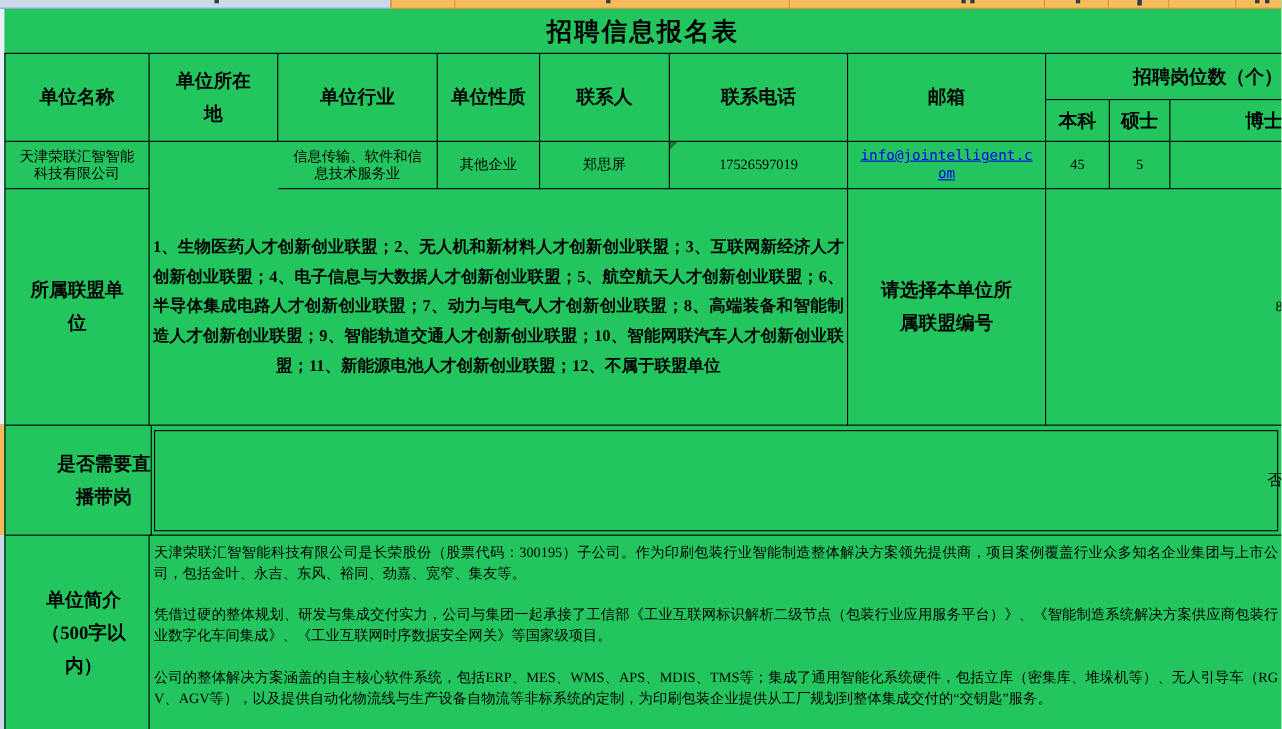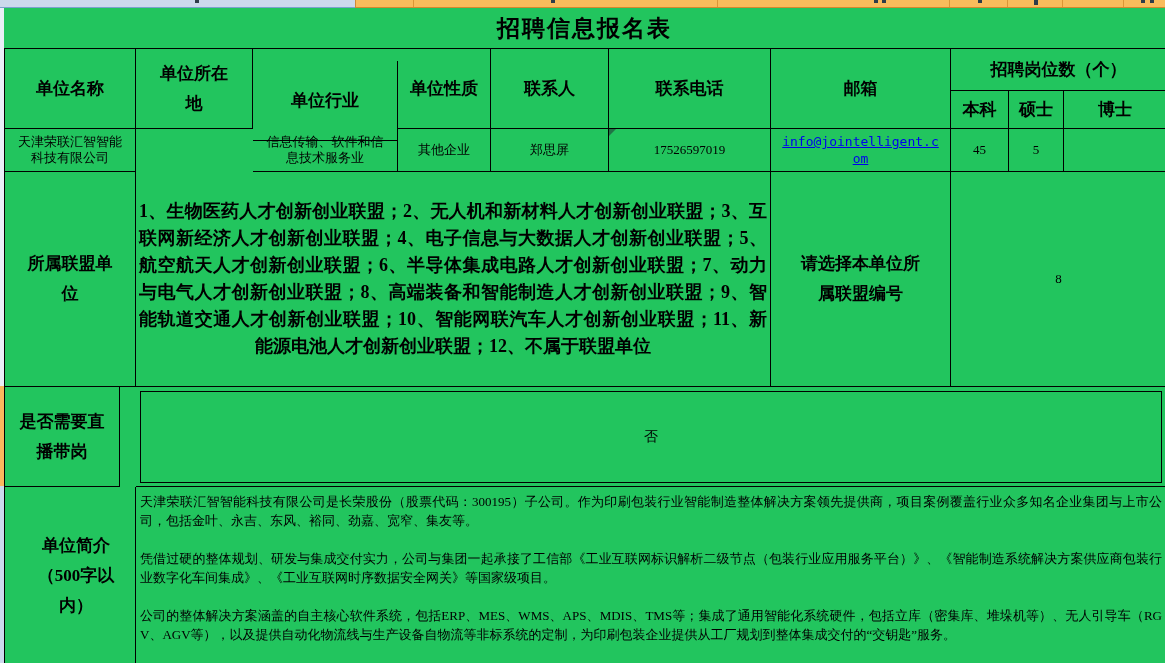--- a/index.html
+++ b/index.html
@@ -13,29 +13,29 @@
   .sliver{position:absolute;left:0;width:4px;}
   
   .title-row{position:absolute;left:4px;top:8px;width:1161px;height:40px;
              display:flex;align-items:center;justify-content:center;
              font-size:23px;font-weight:bold;letter-spacing:2px;}
   
   .tbl{position:absolute;left:4px;top:48px;width:1161px;height:615px;
        border-left:1px solid #000;border-top:1px solid #000;box-sizing:content-box;}
   .c{position:absolute;box-sizing:border-box;border-right:1px solid #000;border-bottom:1px solid #000;
      display:flex;align-items:center;justify-content:center;text-align:center;overflow:hidden;}
-  .noR{border-right:none;}
+  .noR{border-right:none;justify-content:flex-end;}
   .noB{border-bottom:none;padding-left:12px;}
   .hdr{font-size:17px;font-weight:bold;line-height:30px;}
   .wrap{white-space:pre-line;}
   .val{font-size:13px;line-height:16px;}
   .link{color:#0000ee;text-decoration:underline;font-family:"DejaVu Sans Mono",monospace;
         font-size:13px;line-height:17px;word-break:break-all;display:block;width:100%;padding:0 8px;box-sizing:border-box;}
   .alliance-text{display:block;width:100%;padding:0 3px;box-sizing:border-box;
-        font-size:18px;font-weight:bold;line-height:27px;
+        font-size:15px;font-weight:bold;line-height:27px;
         text-align:justify;text-align-last:center;word-break:break-all;}
   .inner-outline{outline:1px solid #000;outline-offset:-5px;}
   .ans{font-size:14px;}
   .intro-cell{flex-direction:column;align-items:flex-start;justify-content:flex-start;
         text-align:left;padding:5px 4px 0 4px;}
   .para{font-size:13px;line-height:19px;word-break:break-all;text-align:justify;}
   .para + .para{margin-top:19px;}
   .flag{position:absolute;top:0;left:0;width:0;height:0;
         border-top:7px solid #217346;border-right:7px solid transparent;}
 </style>
@@ -72,21 +72,21 @@
 
   <div class="tbl">
 
     <div class="c hdr" style="left:0;top:0;width:131px;height:80px;">
       <span>单位名称</span>
       </div>
     <div class="c hdr" style="left:131px;top:0;width:117px;height:80px;">
       <span class="wrap">单位所在
 地</span>
       </div>
-    <div class="c hdr" style="left:248px;top:12px;width:145px;height:80px;">
+    <div class="c hdr" style="left:248px;top:0;width:145px;height:80px;">
       <span>单位行业</span>
       </div>
     <div class="c hdr" style="left:393px;top:0;width:93px;height:80px;text-align:right;">
       <span>单位性质</span>
       </div>
     <div class="c hdr" style="left:486px;top:0;width:118px;height:80px;">
       <span>联系人</span>
       </div>
     <div class="c hdr" style="left:604px;top:0;width:162px;height:80px;">
       <span>联系电话</span>
@@ -146,21 +146,21 @@
       <span class="alliance-text">1、生物医药人才创新创业联盟；2、无人机和新材料人才创新创业联盟；3、互联网新经济人才创新创业联盟；4、电子信息与大数据人才创新创业联盟；5、航空航天人才创新创业联盟；6、半导体集成电路人才创新创业联盟；7、动力与电气人才创新创业联盟；8、高端装备和智能制造人才创新创业联盟；9、智能轨道交通人才创新创业联盟；10、智能网联汽车人才创新创业联盟；11、新能源电池人才创新创业联盟；12、不属于联盟单位</span>
       </div>
     <div class="c hdr" style="left:766px;top:123px;width:180px;height:215px;">
       <span class="wrap">请选择本单位所
 属联盟编号</span>
       </div>
     <div class="c val noR" style="left:946px;top:123px;width:215px;height:215px;">
       <span>8</span>
       </div>
 
-    <div class="c hdr" style="left:0;top:338px;width:115px;height:100px;">
+    <div class="c hdr" style="left:0;top:338px;width:133px;height:100px;justify-content:flex-end;">
       <span class="wrap">是否需要直
 播带岗</span>
       </div>
     <div class="c ans noR inner-outline" style="left:131px;top:338px;width:1030px;height:100px;">
       <span>否</span>
       </div>
 
     <div class="c hdr noB" style="left:0;top:438px;width:131px;height:177px;">
       <span class="wrap">单位简介
 （500字以

